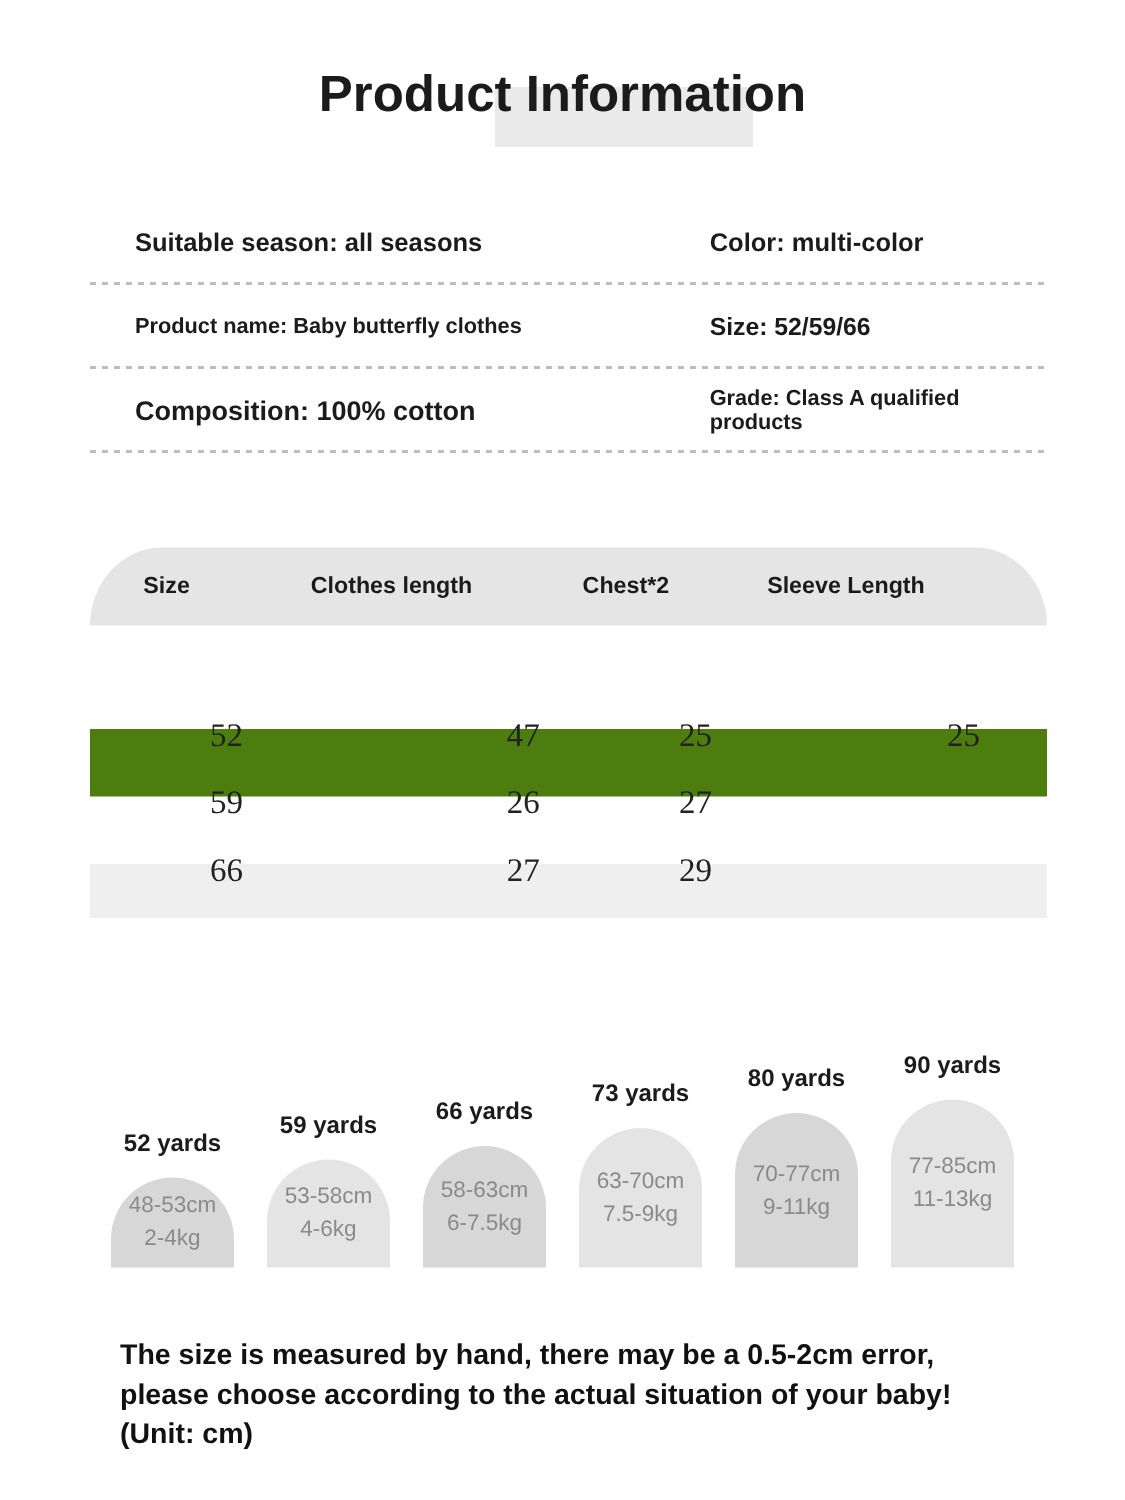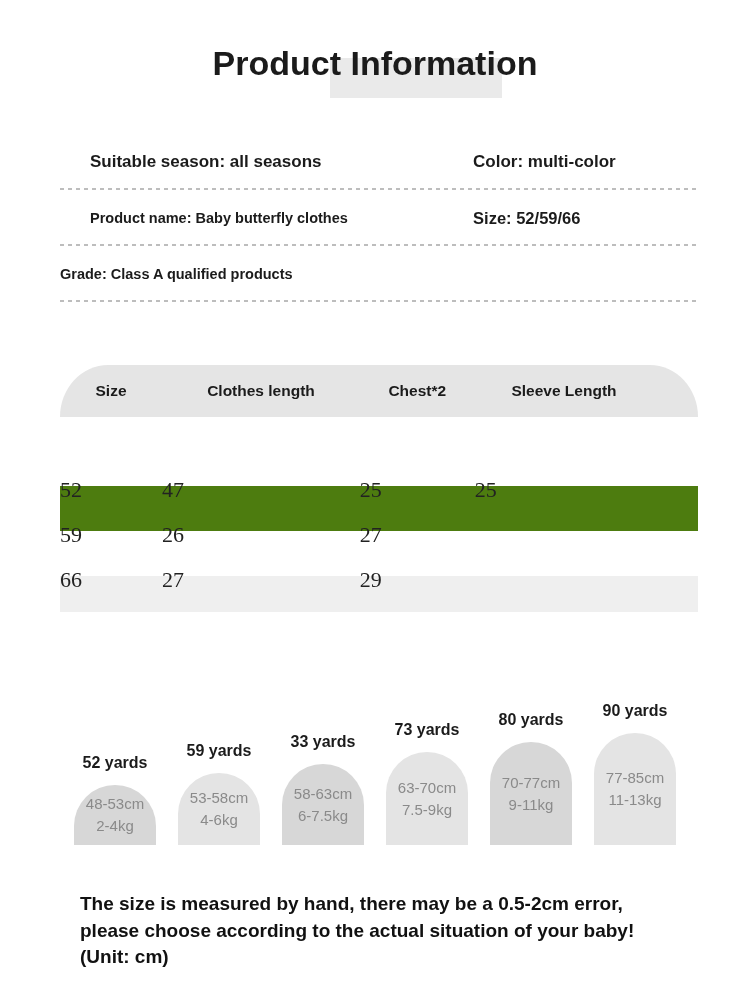--- a/index.html
+++ b/index.html
@@ -36,21 +36,21 @@
     height:52px;background:#e5e5e5;border-radius:48px 48px 0 0 / 52px 52px 0 0;
     display:grid;grid-template-columns:16% 31% 18% 28% 7%;align-items:center;
   }
   .table-header .cell{font-weight:bold;font-size:15.5px;text-align:center;}
   .table-rows{margin-top:24px;}
   .table-row{
     height:45px;display:grid;grid-template-columns:16% 31% 18% 28% 7%;align-items:center;
   }
   .table-row.striped{background:#4d7c0f;}
   .table-row .cell{
-    font-family:"Liberation Serif",serif;font-size:22px;text-align:left;color:#222;margin-top:36px;
+    font-family:"Liberation Serif",serif;font-size:22px;text-align:right;color:#222;margin-top:36px;
   }
   .table-empty-band{height:36px;background:#efefef;}
   
   .size-chart{
     position:absolute;left:0;top:0;width:750px;
   }
   .chart-row{
     position:absolute;left:0;top:845px;width:750px;
     display:flex;justify-content:center;align-items:flex-end;gap:22px;
     transform:translateY(-100%);
@@ -83,20 +83,21 @@
 <div class="info">
   <div class="info-row">
     <div class="info-left fs-17">Suitable season: all seasons</div>
     <div class="info-right fs-17">Color: multi-color</div>
   </div>
   <div class="info-row">
     <div class="info-left fs-145">Product name: Baby butterfly clothes</div>
     <div class="info-right fs-165">Size: 52/59/66</div>
   </div>
   <div class="info-row">
+    <div class="info-left fs-18">Composition: 100% cotton</div>
     <div class="info-right fs-145">Grade: Class A qualified products</div>
   </div>
 </div>
 
 <div class="size-table">
   <div class="table-header">
     <div class="cell">Size</div>
     <div class="cell">Clothes length</div>
     <div class="cell">Chest*2</div>
     <div class="cell">Sleeve Length</div>
@@ -136,21 +137,21 @@
       </div>
     </div>
     <div class="size-item">
       <div class="size-label">59 yards</div>
       <div class="arch arch-light h2">
         <div class="line">53-58cm</div>
         <div class="line">4-6kg</div>
       </div>
     </div>
     <div class="size-item">
-      <div class="size-label">33 yards</div>
+      <div class="size-label">66 yards</div>
       <div class="arch arch-dark h3">
         <div class="line">58-63cm</div>
         <div class="line">6-7.5kg</div>
       </div>
     </div>
     <div class="size-item">
       <div class="size-label">73 yards</div>
       <div class="arch arch-light h4">
         <div class="line">63-70cm</div>
         <div class="line">7.5-9kg</div>

